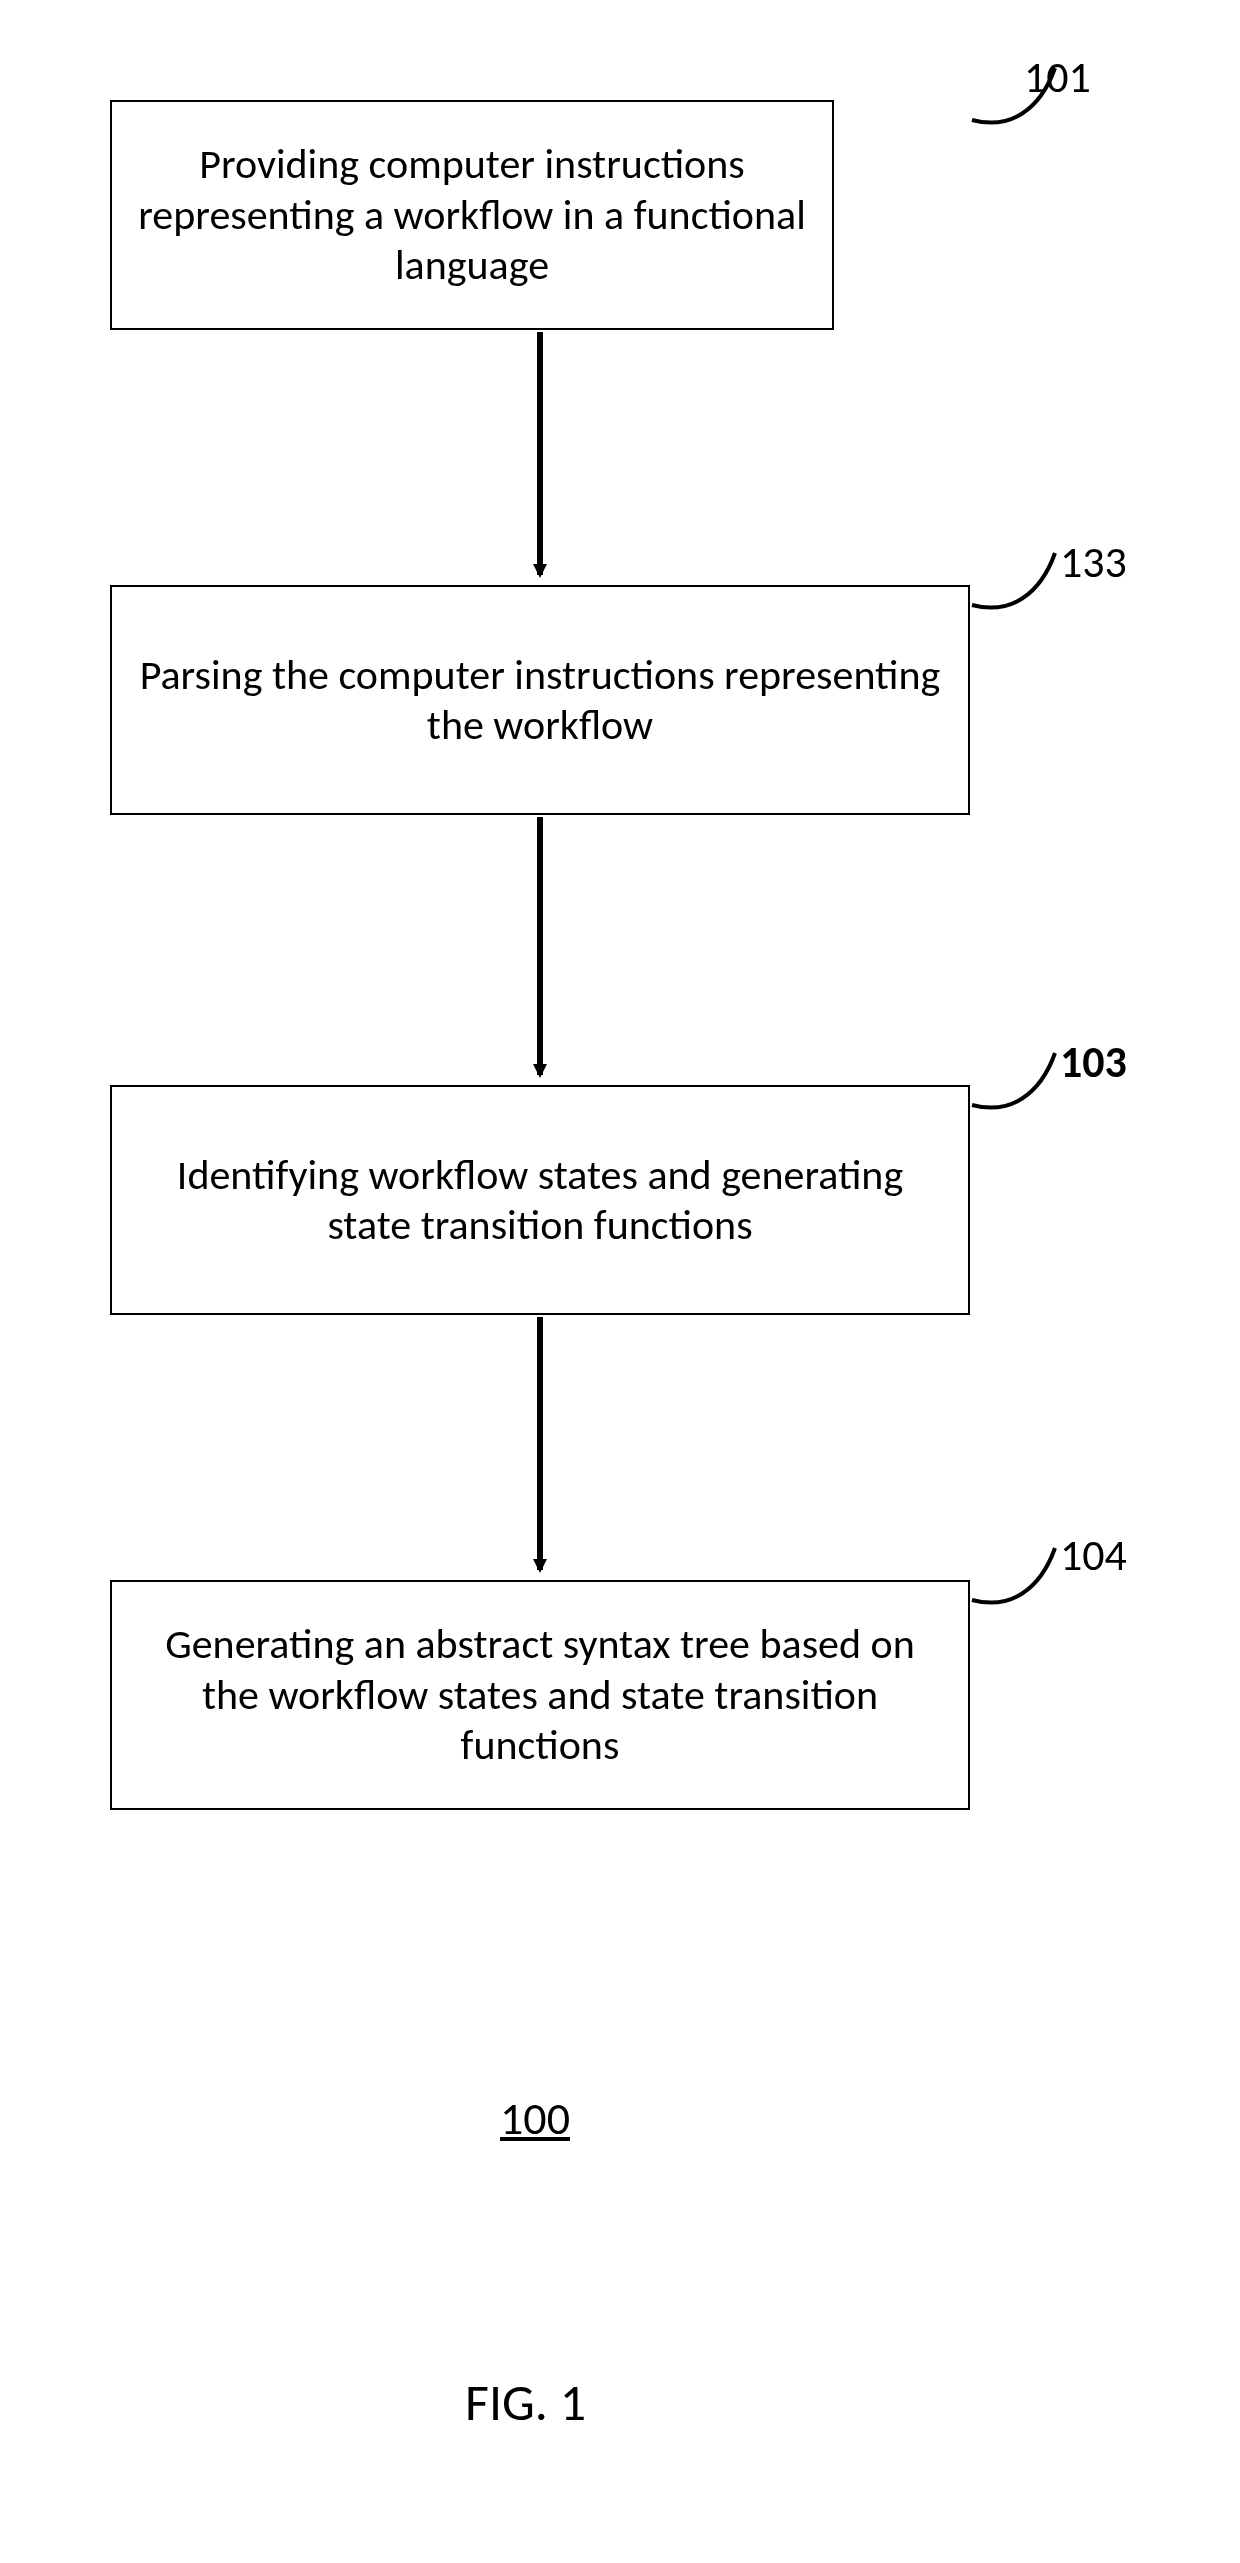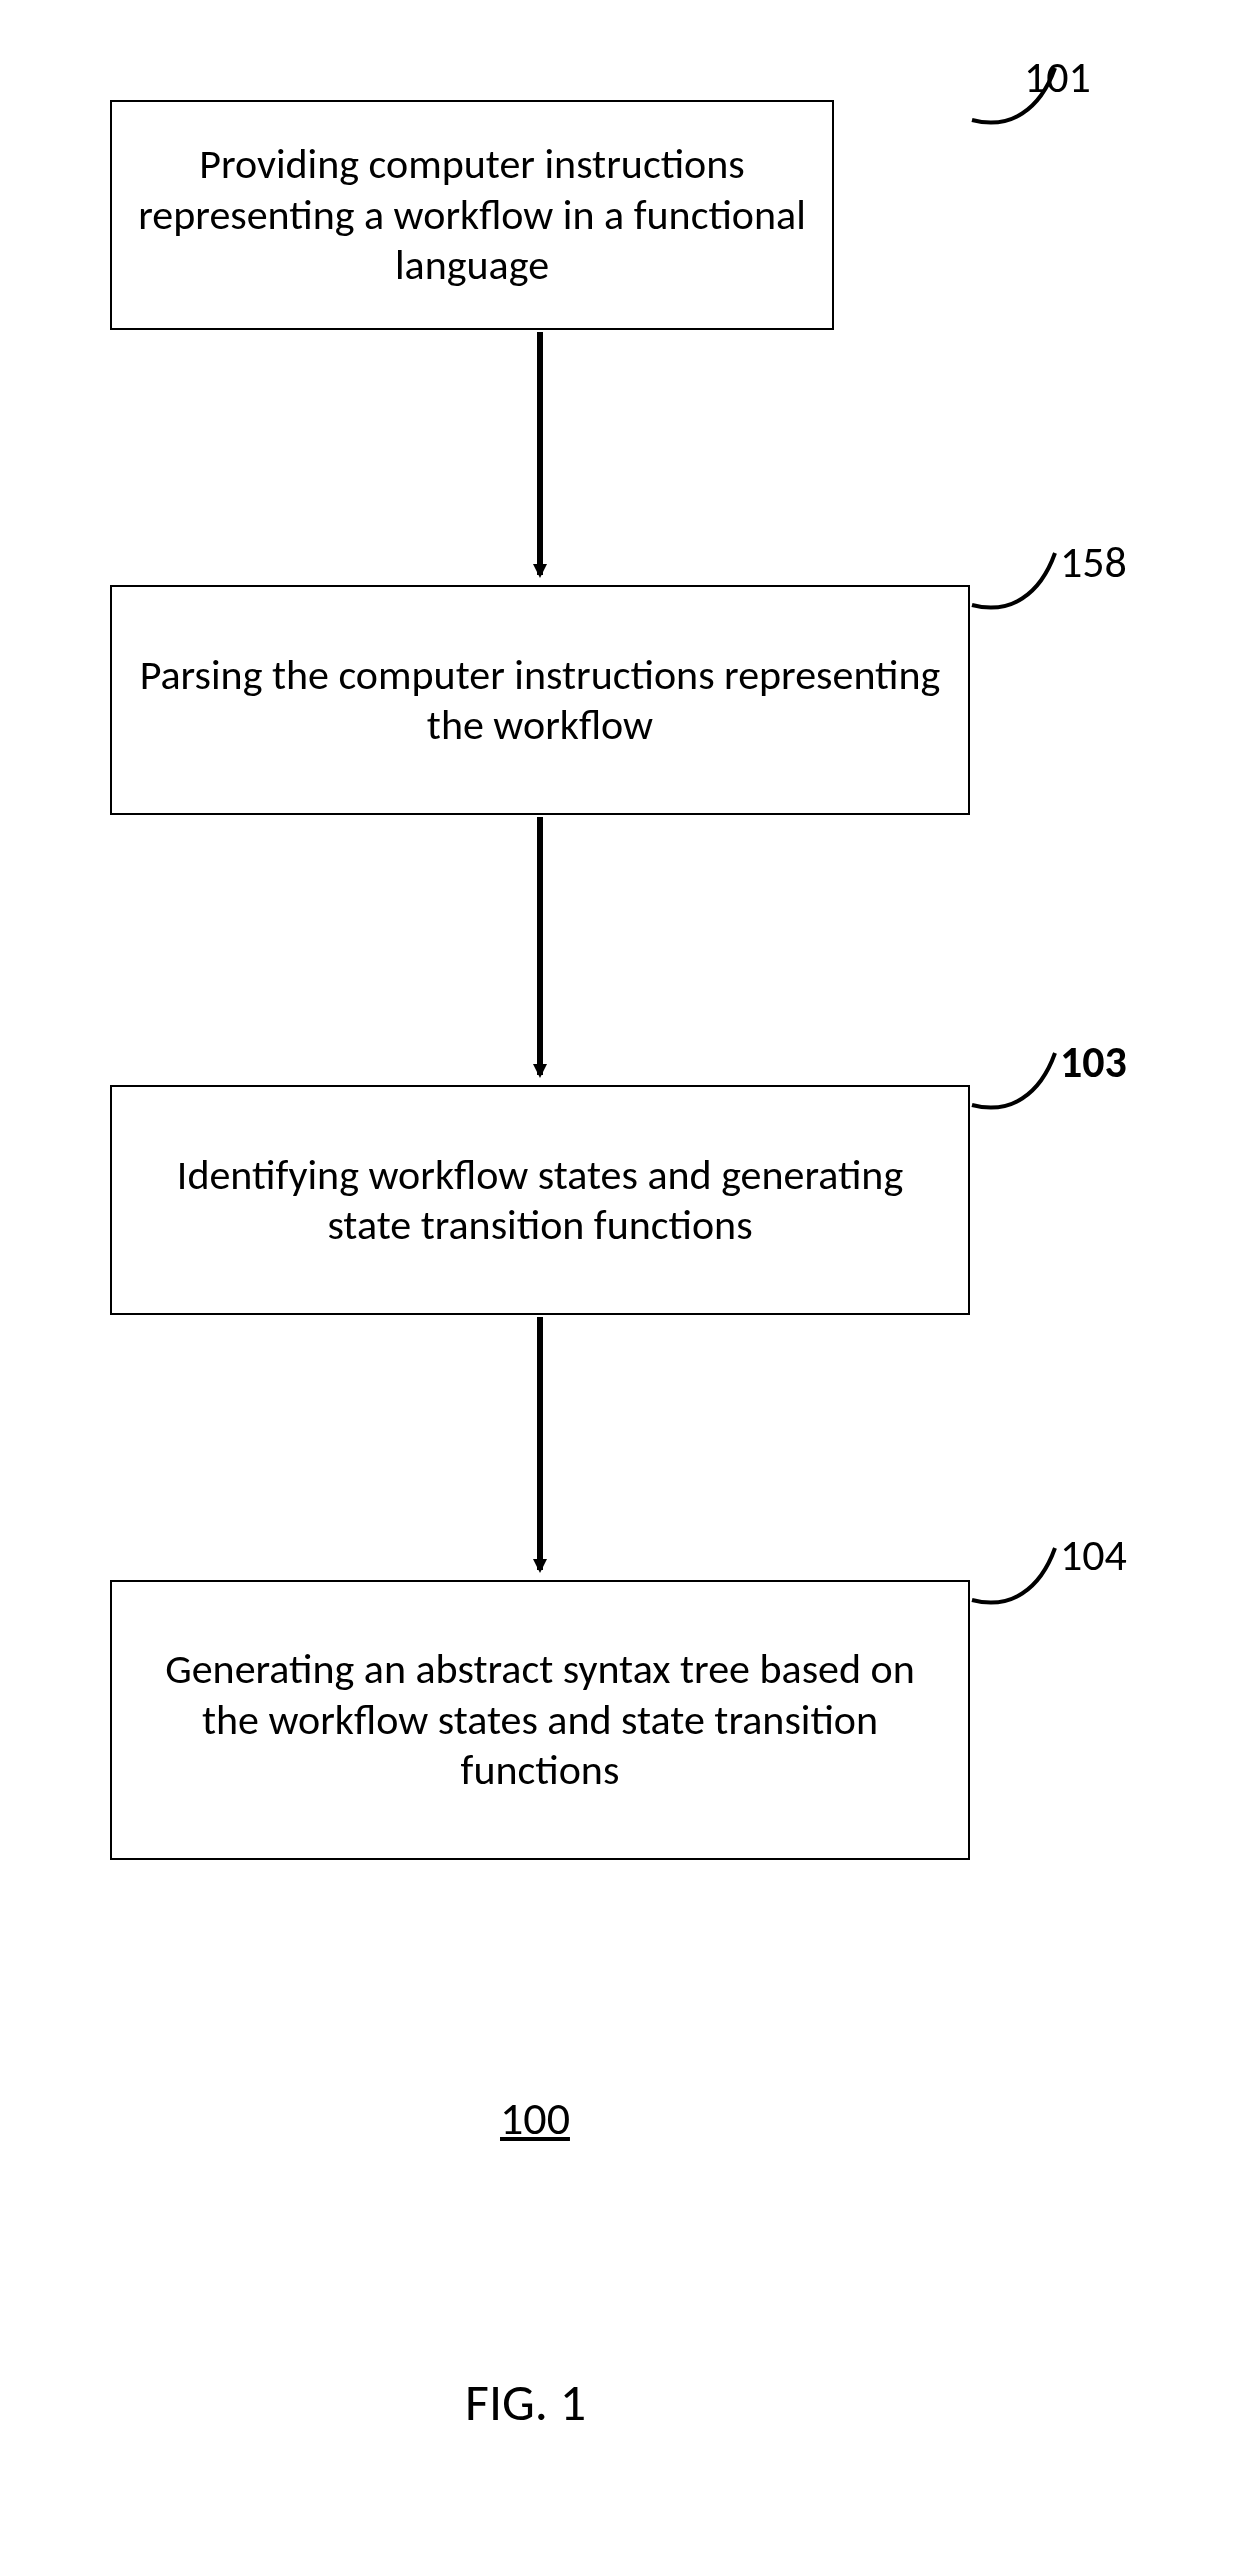--- a/index.html
+++ b/index.html
@@ -58,28 +58,28 @@
 <div class="canvas">
 
   <div class="box" style="left:110px; top:100px; width:724px; height:230px;">
     <span>Providing computer instructions representing a workflow in a functional language</span>
   </div>
   <div class="ref-label" style="left:1024px; top:55px;">101</div>
 
   <div class="box" style="left:110px; top:585px; width:860px; height:230px;">
     <span>Parsing the computer instructions representing the workflow</span>
   </div>
-  <div class="ref-label" style="left:1060px; top:540px;">158</div>
+  <div class="ref-label" style="left:1060px; top:540px;">133</div>
 
   <div class="box" style="left:110px; top:1085px; width:860px; height:230px;">
     <span>Identifying workflow states and generating state transition functions</span>
   </div>
   <div class="ref-label" style="left:1060px; top:1040px;font-weight:bold;">103</div>
 
-  <div class="box" style="left:110px; top:1580px; width:860px; height:280px;">
+  <div class="box" style="left:110px; top:1580px; width:860px; height:230px;">
     <span>Generating an abstract syntax tree based on the workflow states and state transition functions</span>
   </div>
   <div class="ref-label" style="left:1060px; top:1533px;">104</div>
 
   <div class="fig-num" style="left:500px; top:2090px;">100</div>
 
   <div class="fig-caption" style="left:465px; top:2370px;">FIG. 1</div>
 
   <svg class="overlay" viewBox="0 0 1240 2563">
     <defs>

